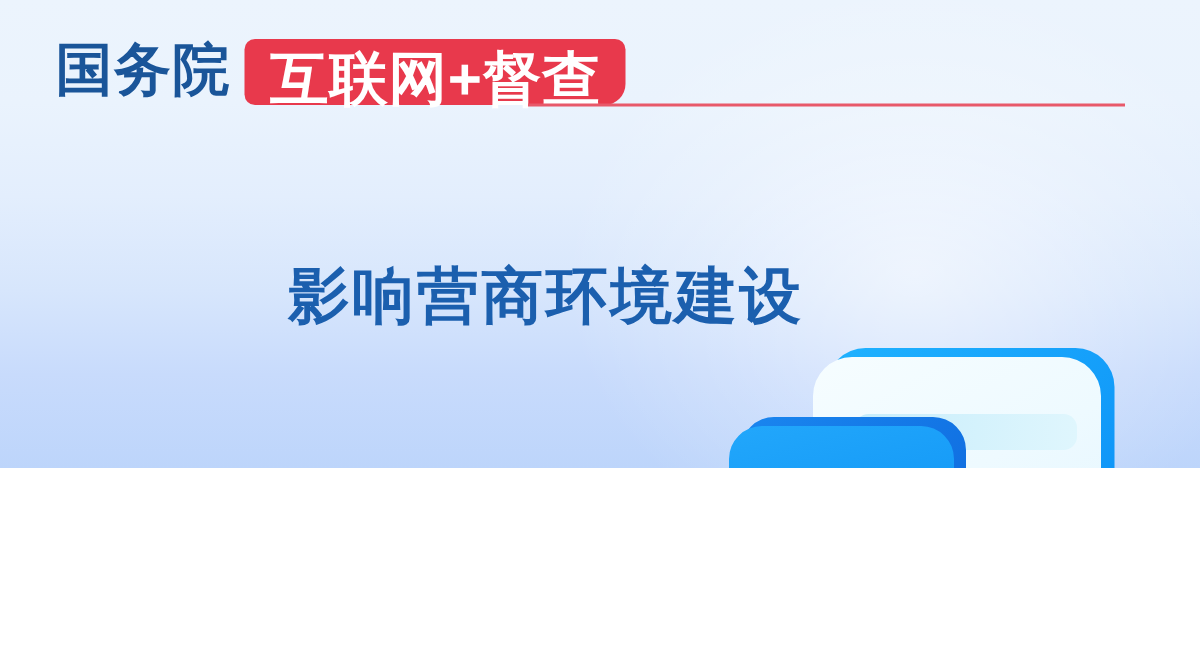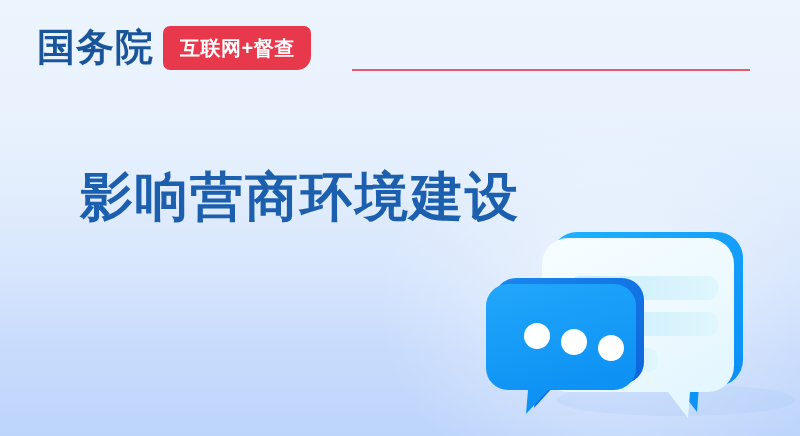--- a/index.html
+++ b/index.html
@@ -9,21 +9,21 @@
   body {
     width: 800px;
     height: 436px;
     overflow: hidden;
     font-family: "Liberation Sans", "DejaVu Sans", sans-serif;
   }
 
   #banner {
     position: relative;
     width: 800px;
-    height: 436px;
+    height: 312px;
     background: linear-gradient(180deg,
         #ecf4fd 0%,
         #eaf3fd 22%,
         #e3eefd 42%,
         #d7e6fc 62%,
         #c8dbfc 80%,
         #bdd5fb 100%);
     overflow: hidden;
   }
 
@@ -63,25 +63,24 @@
   }
 
   #brand-badge {
     position: absolute;
     left: 163px;
     top: 26px;
     height: 44px;
     padding: 0 16px 0 17px;
     box-sizing: border-box;
     display: flex;
-    align-items: center;
     background: #e8394c;
     border-radius: 7px 7px 14px 7px;
     color: #ffffff;
-    font-size: 20px;
+    font-size: 39px;
     font-weight: 700;
     letter-spacing: 0.5px;
     white-space: nowrap;
   }
 
   #header-rule {
     position: absolute;
     left: 352px;
     top: 69px;
     width: 398px;
@@ -91,26 +90,27 @@
 
   
   #title-block {
     position: absolute;
     left: 64px;
     top: 168px;
     width: 472px;
     text-align: center;
   }
   .title-line {
-    font-size: 53px;
+    font-size: 41px;
     line-height: 58px;
     font-weight: 700;
     letter-spacing: 2px;
     color: #1b5fae;
     white-space: nowrap;
+    text-align: right;
   }
 
   
   #illustration {
     position: absolute;
     left: 486px;
     top: 222px;
     width: 314px;
     height: 214px;
   }

